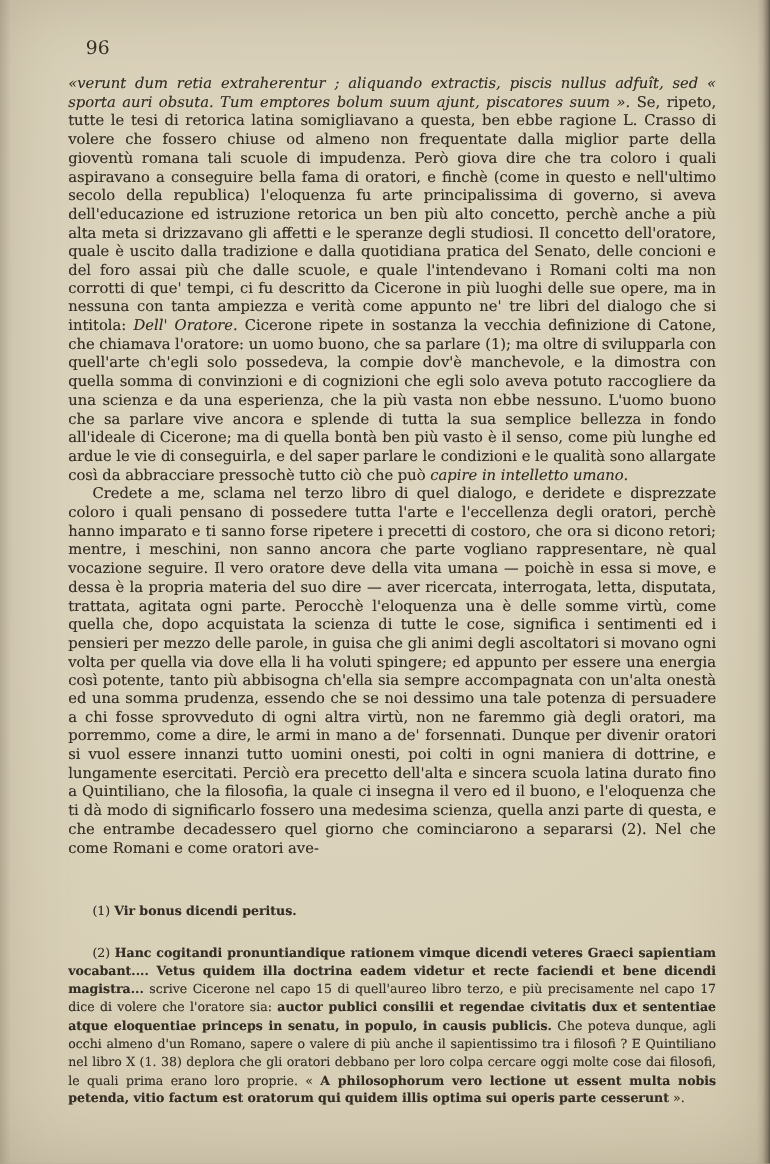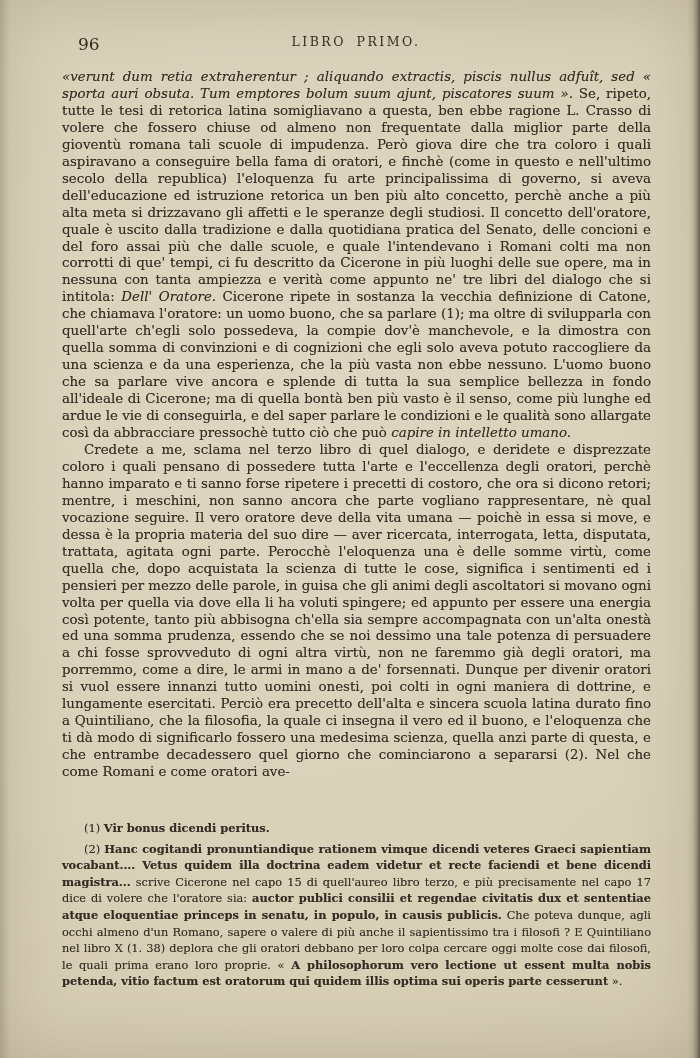--- a/index.html
+++ b/index.html
@@ -77,35 +77,34 @@
     width: 589px;
     top: 820px;
   }
   .footnotes .para {
     margin: 0;
     font-size: 11.4px;
     line-height: 16.6px;
     text-align: justify;
     text-shadow: 0 0 0.4px rgba(51, 45, 36, 0.4);
   }
-  .footnotes .para:first-child { margin-bottom: 4px; }
+  .footnotes .para:first-child { margin-bottom: 21px; }
   .para.indent { text-indent: 22px; }
   .seg.roman { font-style: normal; }
   .seg.italic { font-style: italic; margin-top: 22px; }
   .seg.bold { font-weight: bold; }
   .seg.bold-italic { font-weight: bold; }
 </style>
 </head>
 <body>
 
 <div class="page">
 
   <header class="running-head">
     <span class="page-num">96</span>
-    <span class="head-title">LIBRO PRIMO.</span>
   </header>
 
   <main class="body-text" id="body-text">
       <p class="para"><span class="seg italic">«verunt dum retia extraherentur ; aliquando extractis, piscis nullus adfuît, sed « sporta auri obsuta. Tum emptores bolum suum ajunt, piscatores suum ».</span><span class="seg roman"> Se, ripeto, tutte le tesi di retorica latina somigliavano a questa, ben ebbe ragione L. Crasso di volere che fossero chiuse od almeno non frequentate dalla miglior parte della gioventù romana tali scuole di impudenza. Però giova dire che tra coloro i quali aspiravano a conseguire bella fama di oratori, e finchè (come in questo e nell'ultimo secolo della republica) l'eloquenza fu arte principalissima di governo, si aveva dell'educazione ed istruzione retorica un ben più alto concetto, perchè anche a più alta meta si drizzavano gli affetti e le speranze degli studiosi. Il concetto dell'oratore, quale è uscito dalla tradizione e dalla quotidiana pratica del Senato, delle concioni e del foro assai più che dalle scuole, e quale l'intendevano i Romani colti ma non corrotti di que' tempi, ci fu descritto da Cicerone in più luoghi delle sue opere, ma in nessuna con tanta ampiezza e verità come appunto ne' tre libri del dialogo che si intitola: </span><span class="seg italic">Dell' Oratore.</span><span class="seg roman"> Cicerone ripete in sostanza la vecchia definizione di Catone, che chiamava l'oratore: un uomo buono, che sa parlare (1); ma oltre di svilupparla con quell'arte ch'egli solo possedeva, la compie dov'è manchevole, e la dimostra con quella somma di convinzioni e di cognizioni che egli solo aveva potuto raccogliere da una scienza e da una esperienza, che la più vasta non ebbe nessuno. L'uomo buono che sa parlare vive ancora e splende di tutta la sua semplice bellezza in fondo all'ideale di Cicerone; ma di quella bontà ben più vasto è il senso, come più lunghe ed ardue le vie di conseguirla, e del saper parlare le condizioni e le qualità sono allargate così da abbracciare pressochè tutto ciò che può </span><span class="seg italic">capire in intelletto umano.</span></p>
       <p class="para indent"><span class="seg roman">Credete a me, sclama nel terzo libro di quel dialogo, e deridete e disprezzate coloro i quali pensano di possedere tutta l'arte e l'eccellenza degli oratori, perchè hanno imparato e ti sanno forse ripetere i precetti di costoro, che ora si dicono retori; mentre, i meschini, non sanno ancora che parte vogliano rappresentare, nè qual vocazione seguire. Il vero oratore deve della vita umana — poichè in essa si move, e dessa è la propria materia del suo dire — aver ricercata, interrogata, letta, disputata, trattata, agitata ogni parte. Perocchè l'eloquenza una è delle somme virtù, come quella che, dopo acquistata la scienza di tutte le cose, significa i sentimenti ed i pensieri per mezzo delle parole, in guisa che gli animi degli ascoltatori si movano ogni volta per quella via dove ella li ha voluti spingere; ed appunto per essere una energia così potente, tanto più abbisogna ch'ella sia sempre accompagnata con un'alta onestà ed una somma prudenza, essendo che se noi dessimo una tale potenza di persuadere a chi fosse sprovveduto di ogni altra virtù, non ne faremmo già degli oratori, ma porremmo, come a dire, le armi in mano a de' forsennati. Dunque per divenir oratori si vuol essere innanzi tutto uomini onesti, poi colti in ogni maniera di dottrine, e lungamente esercitati. Perciò era precetto dell'alta e sincera scuola latina durato fino a Quintiliano, che la filosofia, la quale ci insegna il vero ed il buono, e l'eloquenza che ti dà modo di significarlo fossero una medesima scienza, quella anzi parte di questa, e che entrambe decadessero quel giorno che cominciarono a separarsi (2). Nel che come Romani e come oratori ave-</span></p>
     </main>
 
   <section class="footnotes" id="footnotes">
       <p class="para indent"><span class="seg roman">(1) </span><span class="seg bold">Vir bonus dicendi peritus.</span></p>
       <p class="para indent"><span class="seg roman">(2) </span><span class="seg bold-italic">Hanc cogitandi pronuntiandique rationem vimque dicendi veteres Graeci sapientiam vocabant.... Vetus quidem illa doctrina eadem videtur et recte faciendi et bene dicendi magistra...</span><span class="seg roman"> scrive Cicerone nel capo 15 di quell'aureo libro terzo, e più precisamente nel capo 17 dice di volere che l'oratore sia: </span><span class="seg bold-italic">auctor publici consilii et regendae civitatis dux et sententiae atque eloquentiae princeps in senatu, in populo, in causis publicis.</span><span class="seg roman"> Che poteva dunque, agli occhi almeno d'un Romano, sapere o valere di più anche il sapientissimo tra i filosofi ? E Quintiliano nel libro X (1. 38) deplora che gli oratori debbano per loro colpa cercare oggi molte cose dai filosofi, le quali prima erano loro proprie. « </span><span class="seg bold-italic">A philosophorum vero lectione ut essent multa nobis petenda, vitio factum est oratorum qui quidem illis optima sui operis parte cesserunt</span><span class="seg roman"> ».</span></p>

